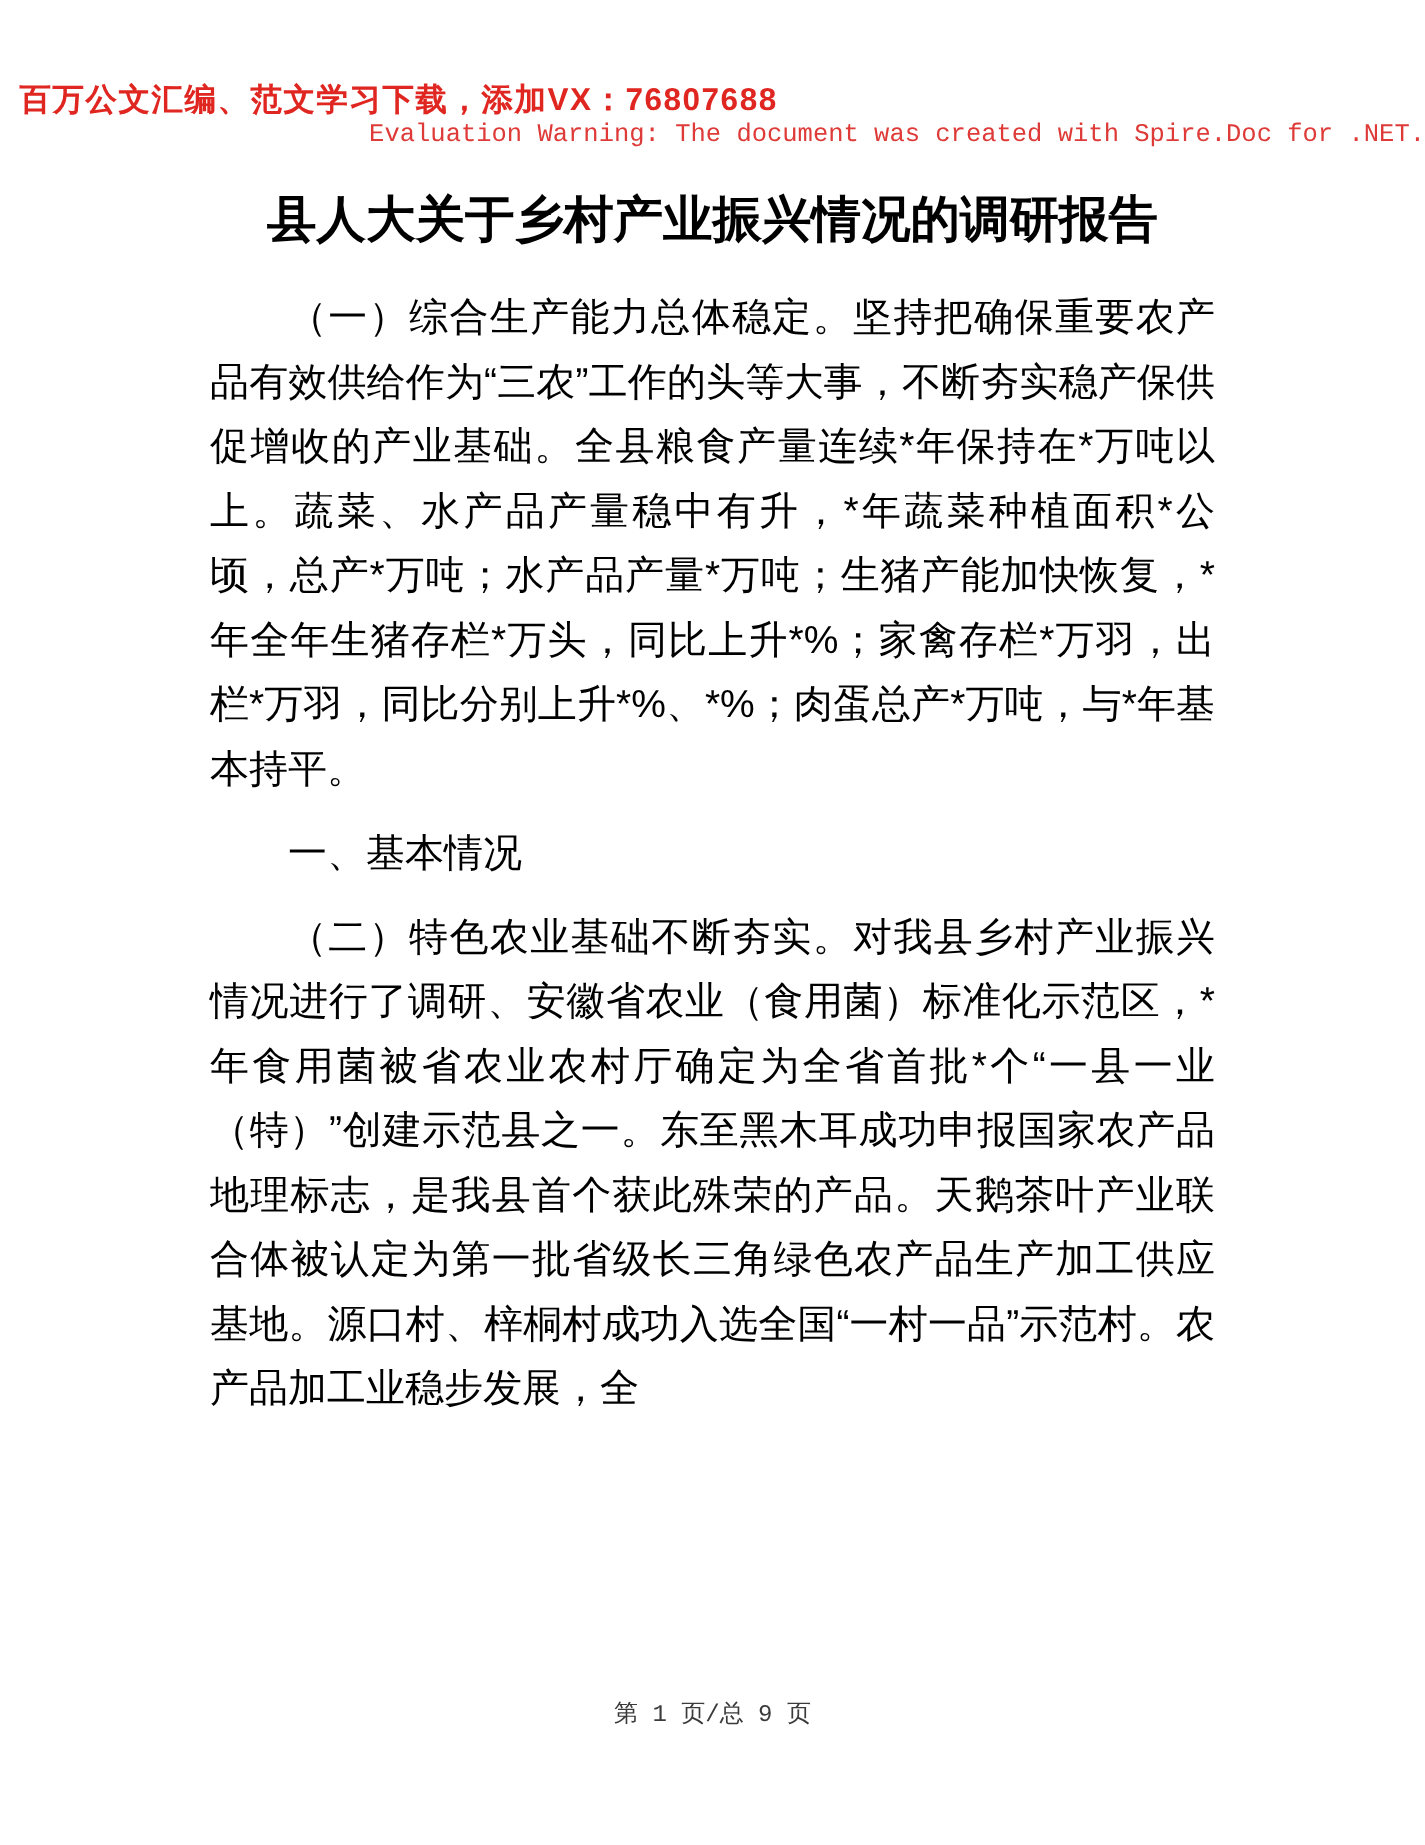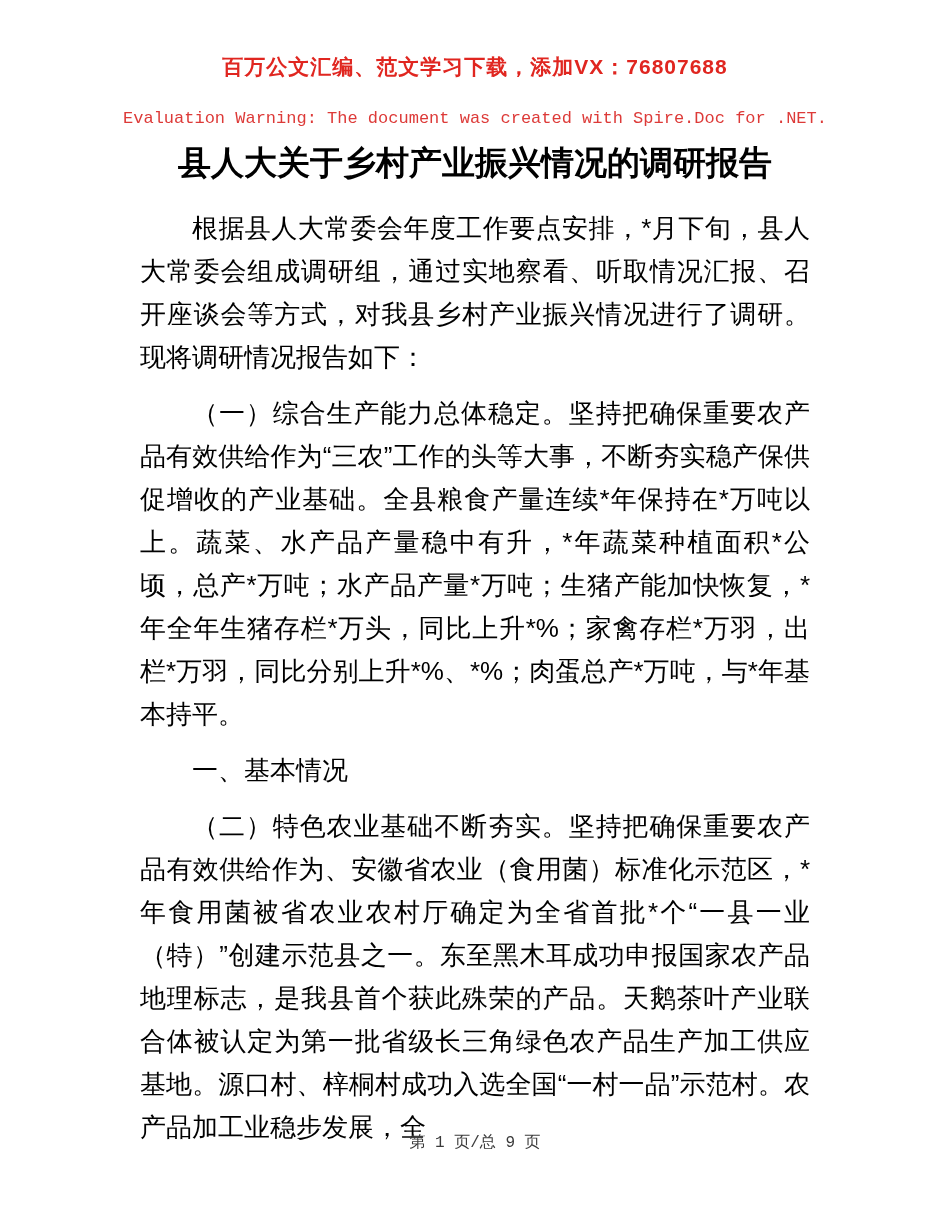--- a/index.html
+++ b/index.html
@@ -6,37 +6,36 @@
   body {
     width: 950px;
     height: 1230px;
     background: #ffffff;
     position: relative;
     font-family: "Liberation Sans", sans-serif;
     overflow: hidden;
   }
   .promo-banner {
     padding-top: 54px;
-    text-align: center;
     color: #e02620;
     font-size: 21px;
     font-weight: bold;
     line-height: 26px;
     letter-spacing: 1px;
+    padding-left: 13px;
   }
   .eval-warning {
-    margin-top: 28px;
-    text-align: center;
+    text-align: right;
     color: #dd3a38;
     font-size: 17px;
     line-height: 22px;
     font-family: "Liberation Mono", monospace;
   }
   .doc-title {
-    margin-top: 11px;
+    margin-top: 22px;
     text-align: center;
     color: #000000;
     font-size: 33px;
     font-weight: bold;
     line-height: 44px;
   }
   .content {
     margin: 20px 140px 0 140px;
   }
   .content p {
@@ -62,19 +61,18 @@
 </head>
 <body>
 
 <div class="promo-banner">百万公文汇编、范文学习下载，添加VX：76807688</div>
 
 <div class="eval-warning">Evaluation Warning: The document was created with Spire.Doc for .NET.</div>
 
 <h1 class="doc-title">县人大关于乡村产业振兴情况的调研报告</h1>
 
 <div class="content">
-  <p>根据县人大常委会年度工作要点安排，*月下旬，县人大常委会组成调研组，通过实地察看、听取情况汇报、召开座谈会等方式，对我县乡村产业振兴情况进行了调研。现将调研情况报告如下：</p>
   <p>（一）综合生产能力总体稳定。坚持把确保重要农产品有效供给作为“三农”工作的头等大事，不断夯实稳产保供促增收的产业基础。全县粮食产量连续*年保持在*万吨以上。蔬菜、水产品产量稳中有升，*年蔬菜种植面积*公顷，总产*万吨；水产品产量*万吨；生猪产能加快恢复，*年全年生猪存栏*万头，同比上升*%；家禽存栏*万羽，出栏*万羽，同比分别上升*%、*%；肉蛋总产*万吨，与*年基本持平。</p>
   <p>一、基本情况</p>
-  <p>（二）特色农业基础不断夯实。坚持把确保重要农产品有效供给作为、安徽省农业（食用菌）标准化示范区，*年食用菌被省农业农村厅确定为全省首批*个“一县一业（特）”创建示范县之一。东至黑木耳成功申报国家农产品地理标志，是我县首个获此殊荣的产品。天鹅茶叶产业联合体被认定为第一批省级长三角绿色农产品生产加工供应基地。源口村、梓桐村成功入选全国“一村一品”示范村。农产品加工业稳步发展，全</p>
+  <p>（二）特色农业基础不断夯实。对我县乡村产业振兴情况进行了调研、安徽省农业（食用菌）标准化示范区，*年食用菌被省农业农村厅确定为全省首批*个“一县一业（特）”创建示范县之一。东至黑木耳成功申报国家农产品地理标志，是我县首个获此殊荣的产品。天鹅茶叶产业联合体被认定为第一批省级长三角绿色农产品生产加工供应基地。源口村、梓桐村成功入选全国“一村一品”示范村。农产品加工业稳步发展，全</p>
 </div>
 
 <div class="page-footer">第 1 页/总 9 页</div>
 
 </body></html>

